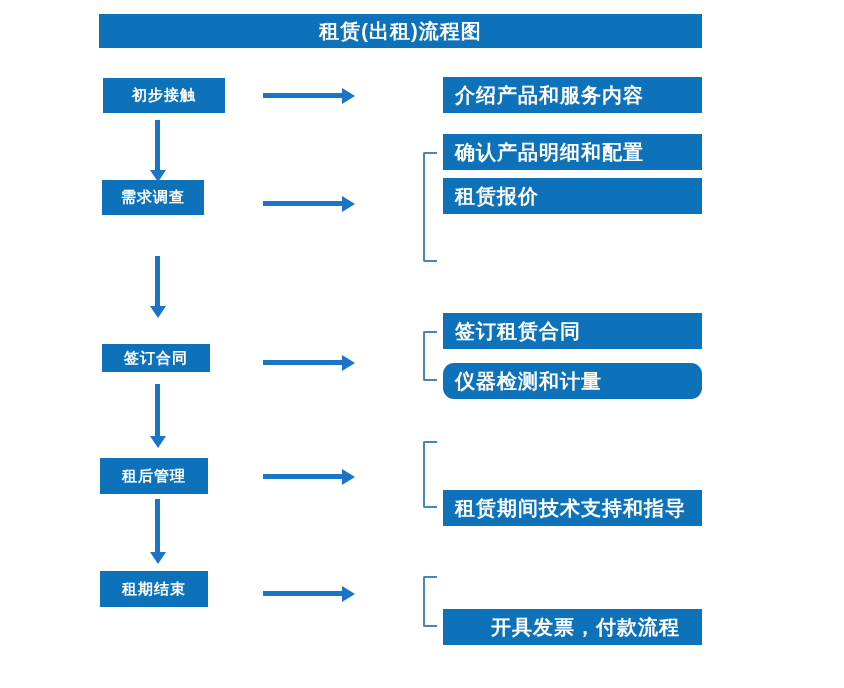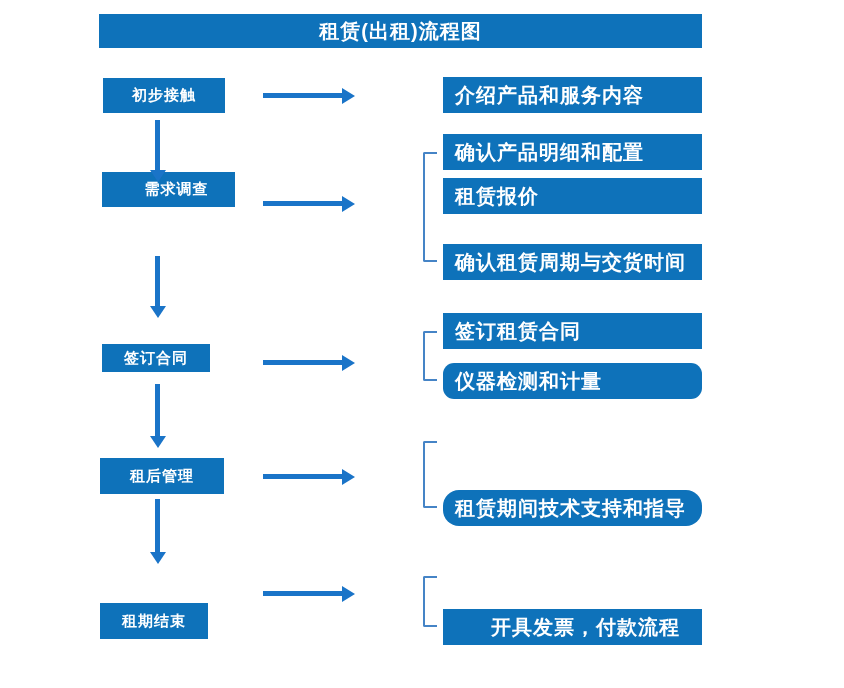--- a/index.html
+++ b/index.html
@@ -103,43 +103,42 @@
   }
 </style>
 </head>
 <body>
 
 <div class="canvas">
 
   <div class="title-bar">租赁(出租)流程图</div>
 
   <div class="lnode" style="left:103px; top:78px;  width:122px; height:35px;">初步接触</div>
-  <div class="lnode" style="left:102px; top:172px; width:117px; height:35px;padding-left:16px;">需求调查</div>
+  <div class="lnode" style="left:102px; top:180px; width:102px; height:35px;">需求调查</div>
   <div class="lnode" style="left:102px; top:344px; width:108px; height:28px;">签订合同</div>
-  <div class="lnode" style="left:100px; top:458px; width:124px; height:36px;">租后管理</div>
-  <div class="lnode" style="left:100px; top:603px; width:108px; height:36px;">租期结束</div>
+  <div class="lnode" style="left:100px; top:458px; width:108px; height:36px;">租后管理</div>
+  <div class="lnode" style="left:100px; top:571px; width:108px; height:36px;">租期结束</div>
 
   <div class="arrow-v" style="top:120px; height:50px;"></div>
   <div class="arrow-v" style="top:256px; height:50px;"></div>
   <div class="arrow-v" style="top:384px; height:52px;"></div>
   <div class="arrow-v" style="top:499px; height:53px;"></div>
 
   <div class="arrow-h" style="top:93px;"></div>
   <div class="arrow-h" style="top:201px;"></div>
   <div class="arrow-h" style="top:360px;"></div>
   <div class="arrow-h" style="top:474px;"></div>
   <div class="arrow-h" style="top:591px;"></div>
 
   <div class="bracket" style="top:152px; height:110px;"></div>
   <div class="bracket" style="top:331px; height:50px;"></div>
   <div class="bracket" style="top:441px; height:67px;"></div>
   <div class="bracket" style="top:576px; height:51px;"></div>
 
   <div class="rnode" style="top:77px;">介绍产品和服务内容</div>
   <div class="rnode" style="top:134px;">确认产品明细和配置</div>
   <div class="rnode" style="top:178px;">租赁报价</div>
-  <div class="rnode" style="top:244px;">确认租赁周期与交货时间</div>
   <div class="rnode" style="top:313px;">签订租赁合同</div>
   <div class="rnode" style="top:363px;border-radius:11px;">仪器检测和计量</div>
-  <div class="rnode" style="top:490px;border-radius:16px;">租赁期间技术支持和指导</div>
+  <div class="rnode" style="top:490px;">租赁期间技术支持和指导</div>
   <div class="rnode" style="top:609px;padding-left:48px;">开具发票，付款流程</div>
 
 </div>
 
 </body></html>

